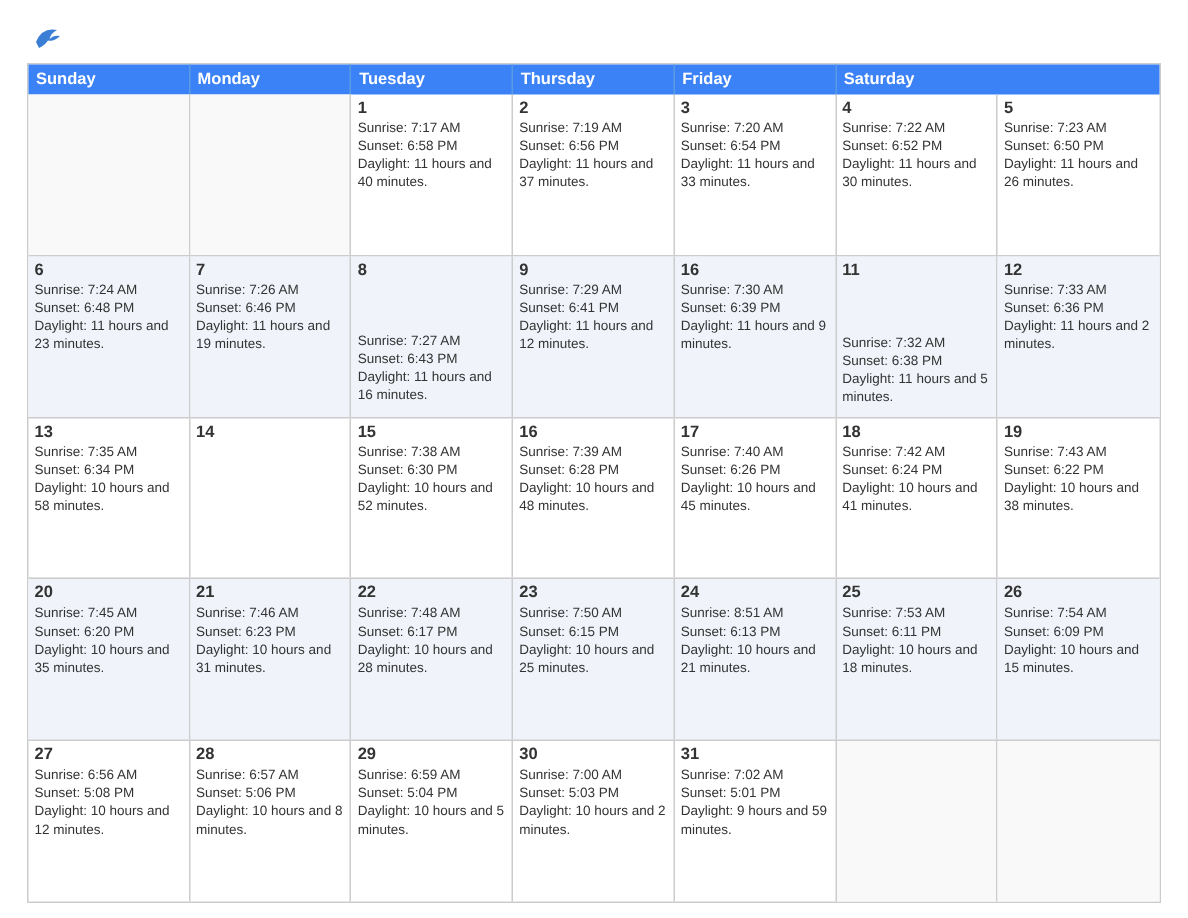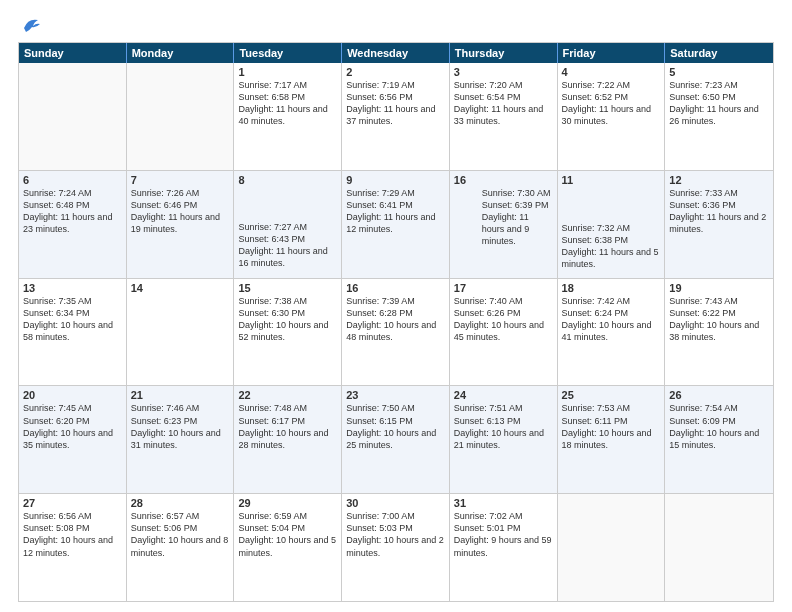--- a/index.html
+++ b/index.html
@@ -48,21 +48,21 @@
     }
     .calendar {
       flex: 1;
       display: flex;
       flex-direction: column;
       border: 1px solid #ccc;
     }
     .cal-header {
       display: grid;
       grid-template-columns: repeat(7, 1fr);
-      background: #0c4a6e;
+      background: #3b82f6;
     }
     .cal-header-cell {
       color: #fff;
       font-size: 11px;
       font-weight: bold;
       padding: 4px 5px;
       text-align: left;
       border-right: 1px solid #5a9ae5;
     }
     .cal-header-cell:last-child { border-right: none; }
@@ -124,21 +124,20 @@
     <div class="title-block">
       <div class="month-title"></div>
       <div class="subtitle"></div>
     </div>
   </div>
   <div class="calendar">
     <div class="cal-header">
     <div class="cal-header-cell">Sunday</div>
         <div class="cal-header-cell">Monday</div>
         <div class="cal-header-cell">Tuesday</div>
-        <div class="cal-header-cell">Wednesday</div>
         <div class="cal-header-cell">Thursday</div>
         <div class="cal-header-cell">Friday</div>
         <div class="cal-header-cell">Saturday</div>
       </div>
     <div class="cal-body">
     <div class="cal-row">
           <div class="cal-cell empty"></div>
           <div class="cal-cell empty"></div>
           <div class="cal-cell">
             <div class="day-num">1</div>
@@ -191,21 +190,21 @@
 Daylight: 11 hours and 16 minutes.</div>
           </div>
           <div class="cal-cell">
             <div class="day-num">9</div>
             <div class="cell-text" style="white-space: pre-line;">Sunrise: 7:29 AM
 Sunset: 6:41 PM
 Daylight: 11 hours and 12 minutes.</div>
           </div>
           <div class="cal-cell">
             <div class="day-num">16</div>
-            <div class="cell-text" style="white-space: pre-line; margin-left: 28px;">Sunrise: 7:30 AM
+            <div class="cell-text" style="white-space: pre-line;">Sunrise: 7:30 AM
 Sunset: 6:39 PM
 Daylight: 11 hours and 9 minutes.</div>
           </div>
           <div class="cal-cell">
             <div class="day-num">11</div>
             <div class="cell-text" style="white-space: pre-line; margin-top: 36px;">Sunrise: 7:32 AM
 Sunset: 6:38 PM
 Daylight: 11 hours and 5 minutes.</div>
           </div>
           <div class="cal-cell">
@@ -276,21 +275,21 @@
 Daylight: 10 hours and 28 minutes.</div>
           </div>
           <div class="cal-cell">
             <div class="day-num">23</div>
             <div class="cell-text" style="white-space: pre-line;">Sunrise: 7:50 AM
 Sunset: 6:15 PM
 Daylight: 10 hours and 25 minutes.</div>
           </div>
           <div class="cal-cell">
             <div class="day-num">24</div>
-            <div class="cell-text" style="white-space: pre-line;">Sunrise: 7:51 AM
+            <div class="cell-text" style="white-space: pre-line;">Sunrise: 8:51 AM
 Sunset: 6:13 PM
 Daylight: 10 hours and 21 minutes.</div>
           </div>
           <div class="cal-cell">
             <div class="day-num">25</div>
             <div class="cell-text" style="white-space: pre-line;">Sunrise: 7:53 AM
 Sunset: 6:11 PM
 Daylight: 10 hours and 18 minutes.</div>
           </div>
           <div class="cal-cell">

